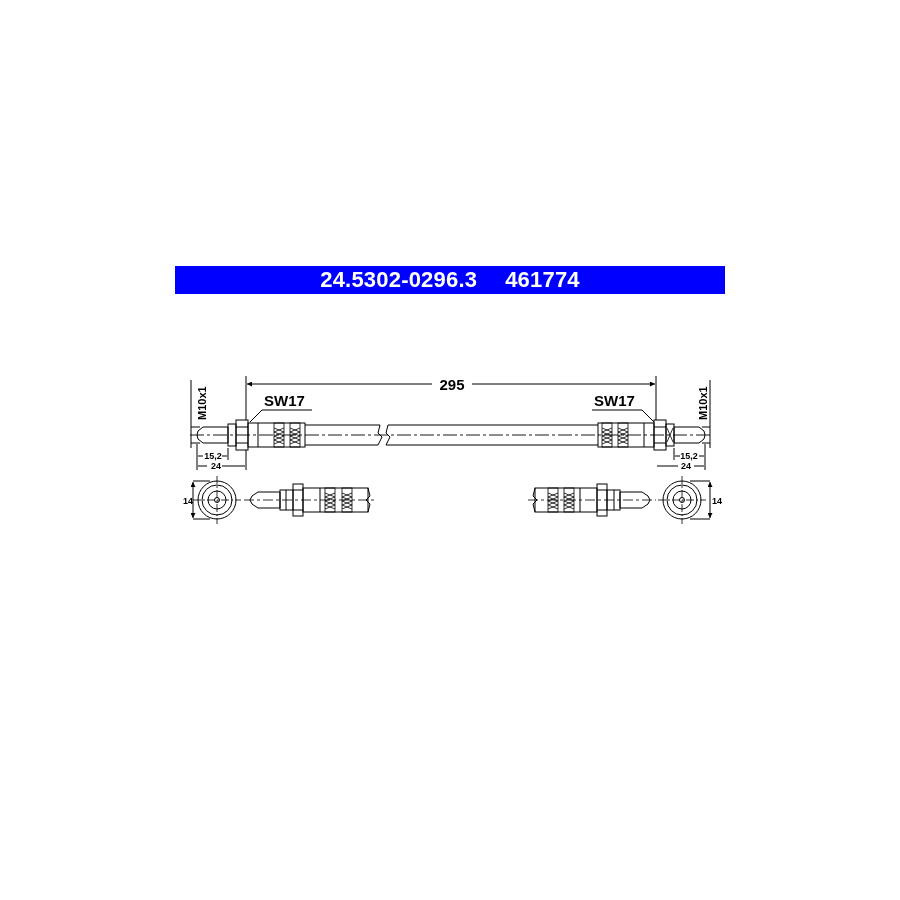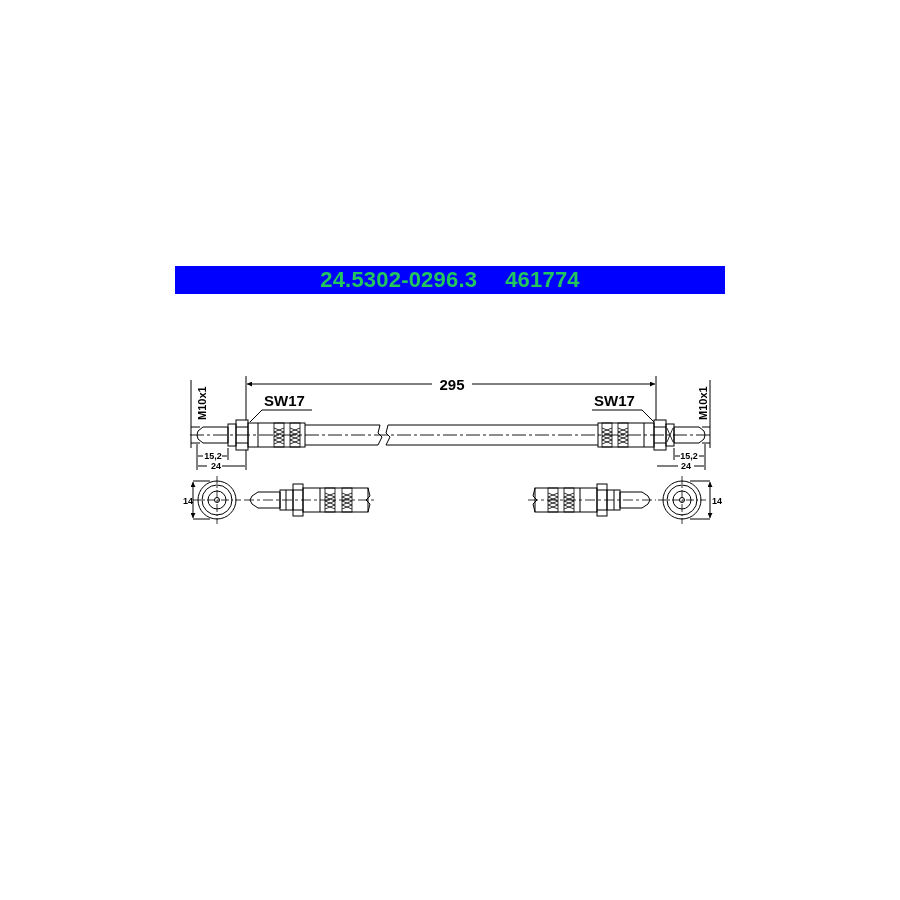--- a/index.html
+++ b/index.html
@@ -1,19 +1,19 @@
 <!DOCTYPE html>
 <html><head>
   <meta charset="utf-8">
   <style>
     html, body { margin: 0; padding: 0; background: #ffffff; }
     body { width: 900px; height: 900px; position: relative; overflow: hidden; font-family: "Liberation Sans", sans-serif; }
     .title-bar {
       position: absolute; left: 175px; top: 266px; width: 550px; height: 28px;
-      background: #0000ff; color: #22c55e;
+      background: #0000ff; color: #ffffff;
       display: flex; align-items: center; justify-content: center;
       font-family: "Liberation Sans", sans-serif; font-weight: bold; font-size: 22px;
       letter-spacing: 0.2px;
     }
     .title-bar .sep { display: inline-block; width: 28px; }
     .drawing { position: absolute; left: 0; top: 0; width: 900px; height: 771px; }
     .drawing svg { width: 900px; height: 900px; display: block; }
     .lbl { font-family: "Liberation Sans", sans-serif; font-weight: bold; fill: #000; }
   </style>
 </head>

